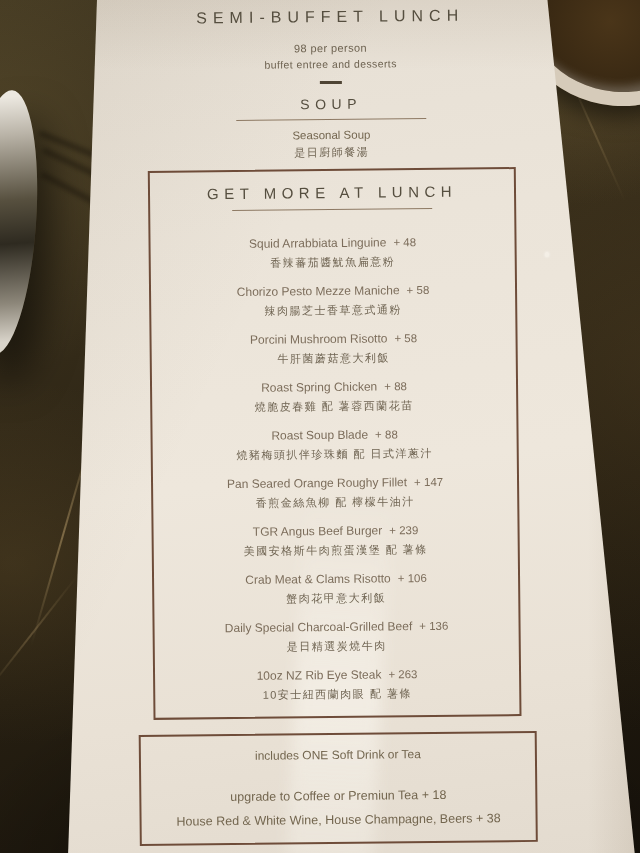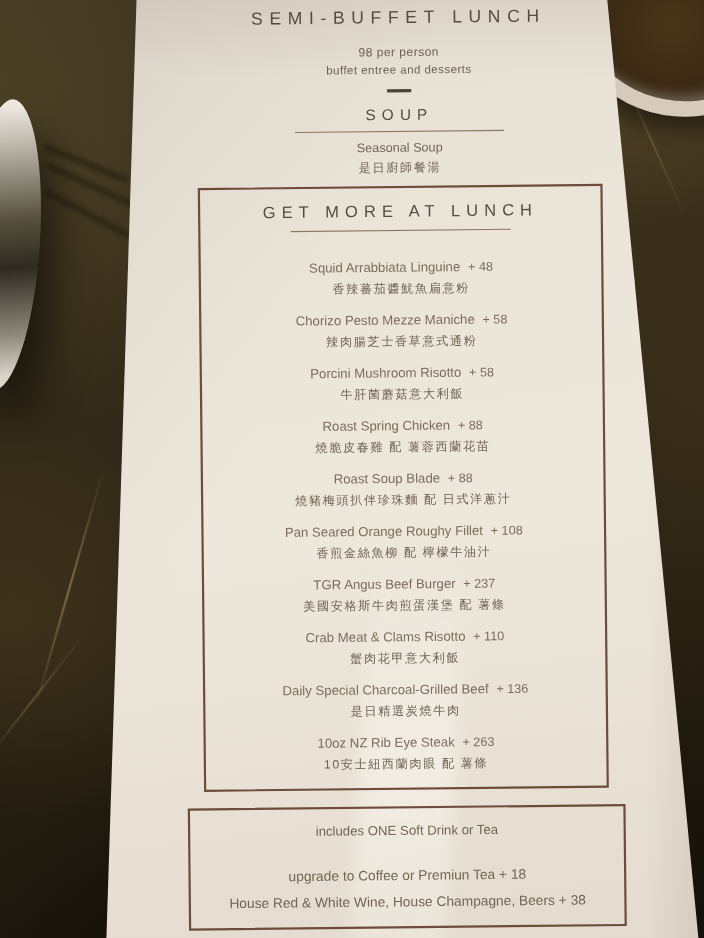--- a/index.html
+++ b/index.html
@@ -32,21 +32,21 @@
 
   
   .plate{position:absolute;right:-98px;top:-112px;width:200px;height:190px;border-radius:50%;
     border:14px solid #d6cbba;background:radial-gradient(circle at 42% 62%, #4a3519 0%, #2c1f0e 70%);
     box-shadow:-6px 10px 22px rgba(0,0,0,.5), inset -4px -6px 10px rgba(255,255,255,.25);
     transform:rotate(-6deg);}
 
   
   .card{position:absolute;inset:0;
     clip-path:polygon(15.2% -1%, 85.4% -1%, 99.3% 101%, 10.6% 101%);
-    background:linear-gradient(173deg,#e6dfd4 0%,#ebe4d9 28%,#eee7dc 55%,#e9e1d5 80%,#e3dbcf 100%);margin-left:32px;}
+    background:linear-gradient(173deg,#e6dfd4 0%,#ebe4d9 28%,#eee7dc 55%,#e9e1d5 80%,#e3dbcf 100%);}
   .card-shade{position:absolute;inset:0;pointer-events:none;
     background:
       linear-gradient(90deg, rgba(125,105,80,.22) 0px, rgba(125,105,80,0) 46px),
       linear-gradient(270deg, rgba(125,105,80,.14) 0px, rgba(125,105,80,0) 52px),
       linear-gradient(180deg, rgba(118,98,72,.10) 0px, rgba(118,98,72,0) 70px),
       linear-gradient(115deg, rgba(110,95,70,.10) 0%, rgba(110,95,70,0) 38%);}
   .sheen{position:absolute;left:296px;top:500px;width:86px;height:360px;
     background:linear-gradient(to bottom, rgba(255,253,247,0), rgba(255,253,247,.42) 55%, rgba(255,253,247,.25));
     transform:rotate(3deg);filter:blur(7px);pointer-events:none;}
   .edge-speck{position:absolute;left:545px;top:252px;width:4px;height:5px;border-radius:50%;
@@ -137,31 +137,31 @@
             <div class="item-en"><span>Roast Spring Chicken</span><span class="item-price">+ 88</span></div>
             <div class="item-zh">燒脆皮春雞 配 薯蓉西蘭花苗</div>
           </div>
 
           <div class="item">
             <div class="item-en"><span>Roast Soup Blade</span><span class="item-price">+ 88</span></div>
             <div class="item-zh">燒豬梅頭扒伴珍珠麵 配 日式洋蔥汁</div>
           </div>
 
           <div class="item">
-            <div class="item-en"><span>Pan Seared Orange Roughy Fillet</span><span class="item-price">+ 108</span></div>
+            <div class="item-en"><span>Pan Seared Orange Roughy Fillet</span><span class="item-price">+ 147</span></div>
             <div class="item-zh">香煎金絲魚柳 配 檸檬牛油汁</div>
           </div>
 
           <div class="item">
-            <div class="item-en"><span>TGR Angus Beef Burger</span><span class="item-price">+ 237</span></div>
+            <div class="item-en"><span>TGR Angus Beef Burger</span><span class="item-price">+ 239</span></div>
             <div class="item-zh">美國安格斯牛肉煎蛋漢堡 配 薯條</div>
           </div>
 
           <div class="item">
-            <div class="item-en"><span>Crab Meat &amp; Clams Risotto</span><span class="item-price">+ 110</span></div>
+            <div class="item-en"><span>Crab Meat &amp; Clams Risotto</span><span class="item-price">+ 106</span></div>
             <div class="item-zh">蟹肉花甲意大利飯</div>
           </div>
 
           <div class="item">
             <div class="item-en"><span>Daily Special Charcoal-Grilled Beef</span><span class="item-price">+ 136</span></div>
             <div class="item-zh">是日精選炭燒牛肉</div>
           </div>
 
           <div class="item">
             <div class="item-en"><span>10oz NZ Rib Eye Steak</span><span class="item-price">+ 263</span></div>

